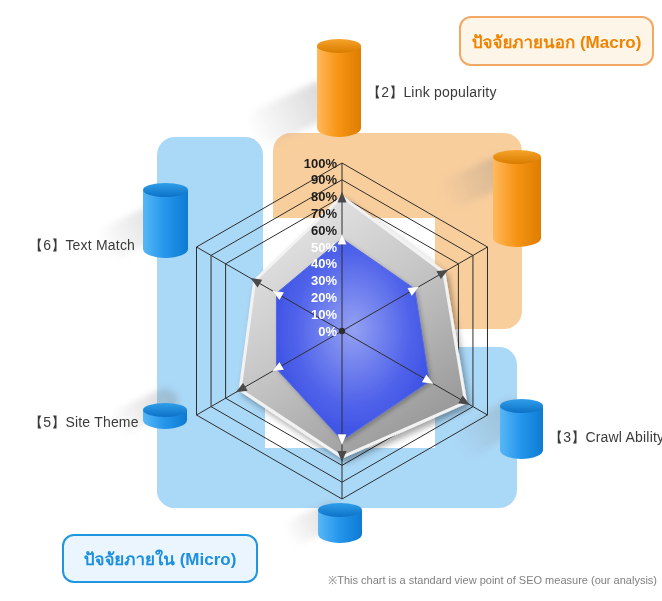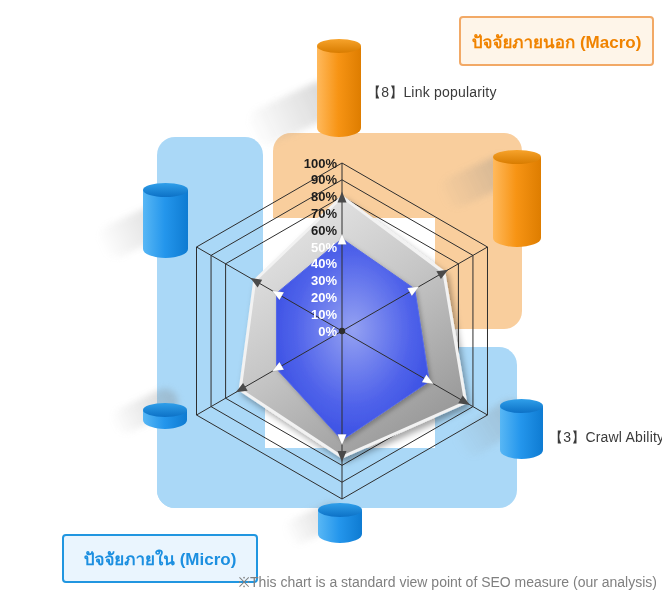--- a/index.html
+++ b/index.html
@@ -44,27 +44,27 @@
   .axis-label{position:absolute;font-size:14px;color:#3A3A3A;white-space:nowrap;letter-spacing:0.2px;}
   .al1{left:367px;top:84px;}
   .al2{left:545px;top:202px;}
   .al3{left:549px;top:429px;}
   .al4{left:369px;top:517px;}
   .al5{left:29px;top:414px;}
   .al6{left:29px;top:237px;}
 
   
   .tagbox{position:absolute;display:flex;align-items:center;justify-content:center;
-    border-radius:4px;font-size:17px;font-weight:bold;}
+    border-radius:12px;font-size:17px;font-weight:bold;}
   .macro-box{left:459px;top:16px;width:191px;height:46px;border:2px solid #F2A966;
     background:#FEF5E9;color:#F08300;}
   .micro-box{left:62px;top:534px;width:192px;height:45px;border:2px solid #2196E0;
     background:#EAF5FE;color:#1C8FE0;}
 
-  .footnote{position:absolute;right:5px;top:572px;font-size:14px;color:#808080;white-space:nowrap;}
+  .footnote{position:absolute;right:5px;top:572px;font-size:11px;color:#808080;white-space:nowrap;}
 
   .radar-svg{position:absolute;left:0;top:0;}
   .tick{font-family:"Liberation Sans",sans-serif;font-size:13px;font-weight:bold;}
 </style>
 </head>
 <body>
 
 <div class="stage">
 
   <div class="panel panel-blue-left"></div>
@@ -153,21 +153,23 @@
   </div>
   <div class="cyl cyl5 blue">
     <div class="ctop"></div>
     <div class="cbody"></div>
   </div>
   <div class="cyl cyl6 blue">
     <div class="ctop"></div>
     <div class="cbody"></div>
   </div>
 
-  <div class="axis-label al1">【8】Link popularity</div>
+  <div class="axis-label al1">【2】Link popularity</div>
   <div class="axis-label al3">【3】Crawl Ability</div>
+  <div class="axis-label al5">【5】Site Theme</div>
+  <div class="axis-label al6">【6】Text Match</div>
 
   <div class="tagbox macro-box">ปัจจัยภายนอก (Macro)</div>
   <div class="tagbox micro-box">ปัจจัยภายใน (Micro)</div>
 
   <div class="footnote">※This chart is a standard view point of SEO measure (our analysis)</div>
 
 </div>
 
 </body></html>

